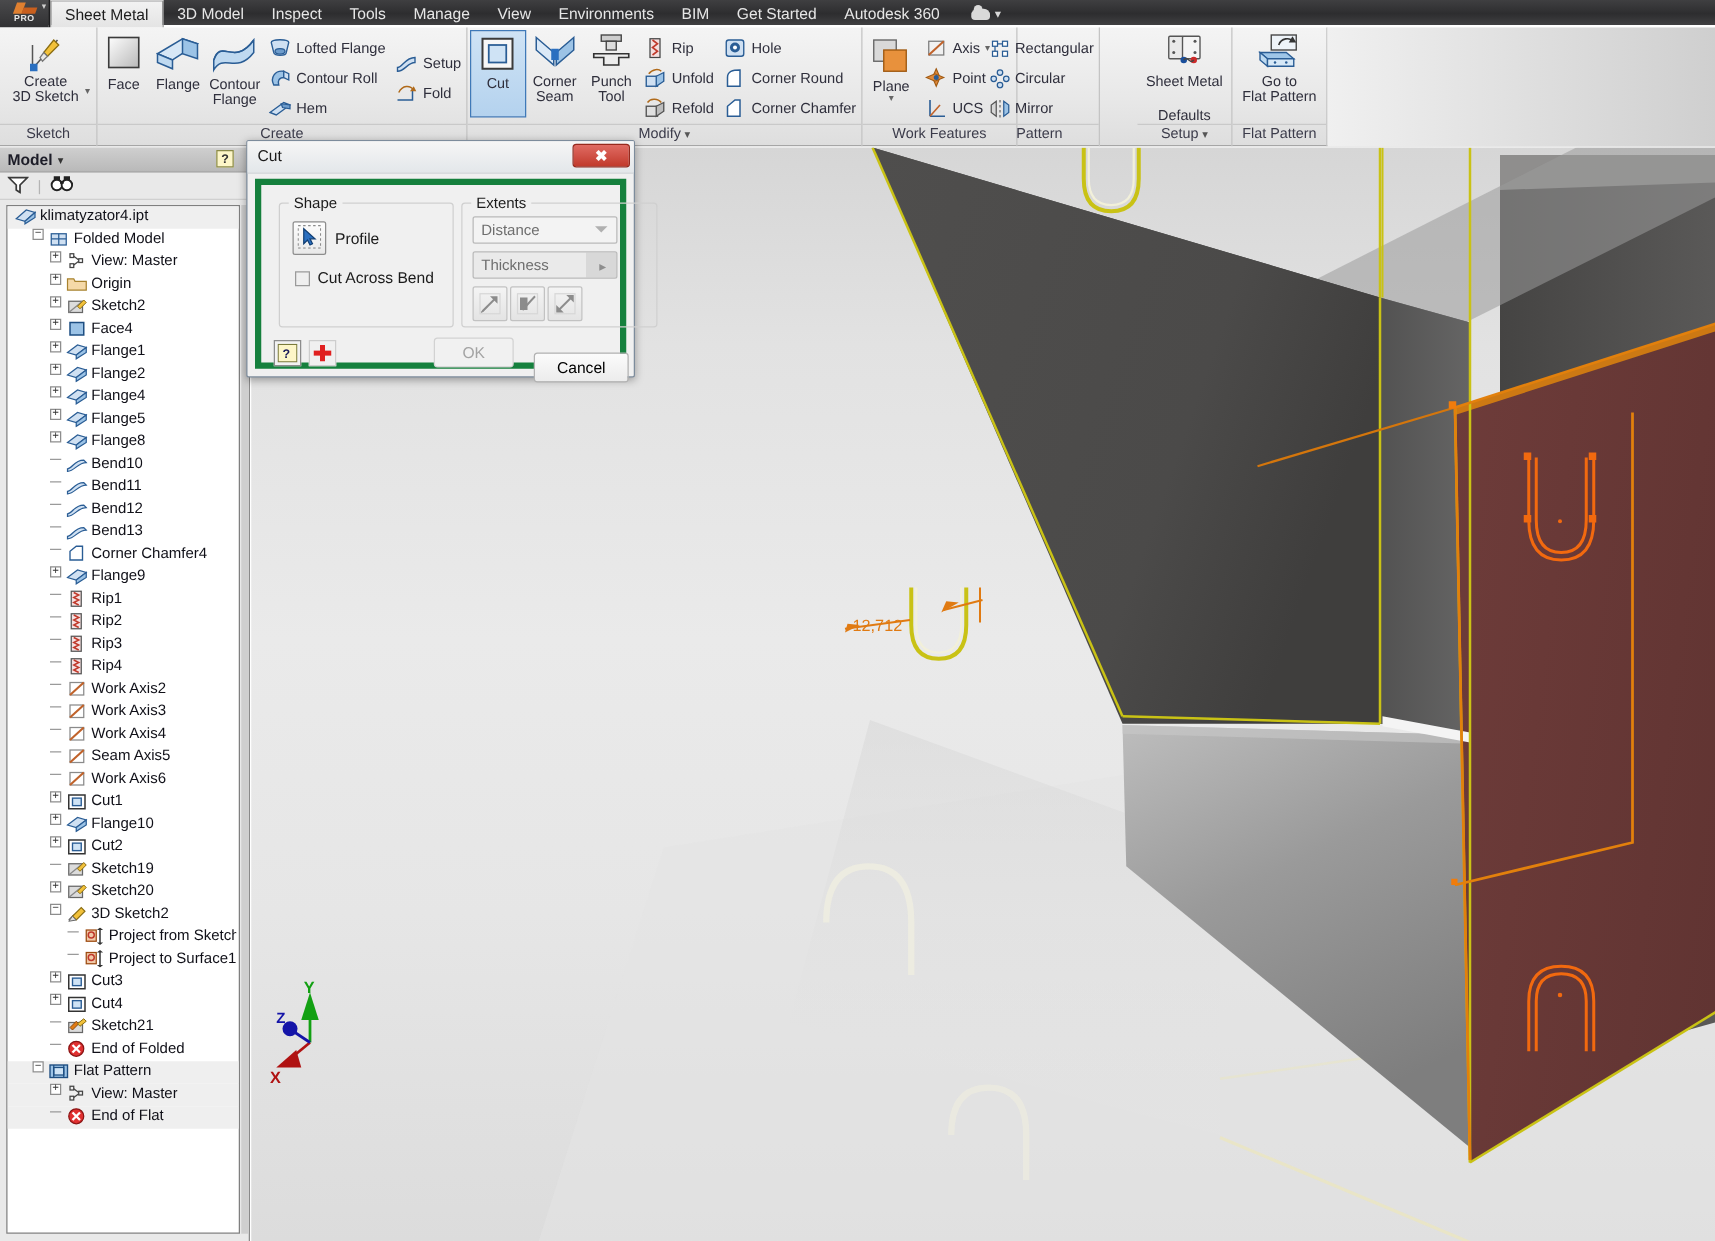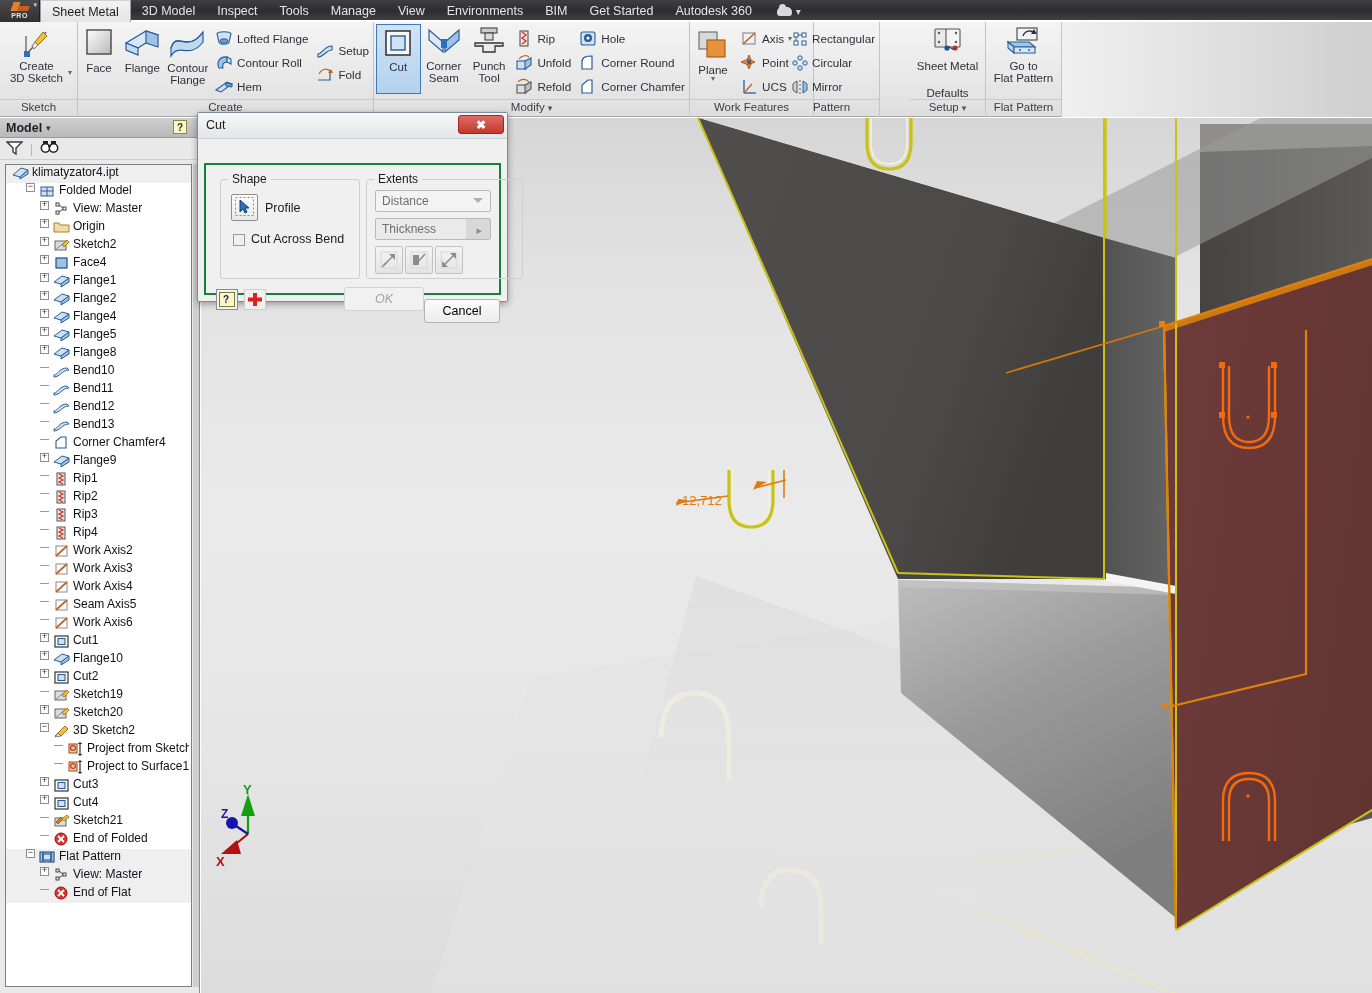--- a/index.html
+++ b/index.html
@@ -161,21 +161,21 @@
   }
   .dlg-title .t { position:absolute; left: 8px; top: 5px; font-size: 12.5px; color:#1b1b1b; }
   .dlg-close {
     position: absolute; right: 3px; top: 2px; width: 46px; height: 19px;
     background: linear-gradient(to bottom,#e06b63,#c13a2c);
     border: 1px solid #96291d; border-radius: 3px;
     color: #fff; font-weight: bold; font-size: 12px;
     display:flex; align-items:center; justify-content:center; cursor:pointer;
   }
   .dlg-body { position:absolute; left:6px; right:6px; top:30px; bottom:6px;
-    background:#f0f0f0; border:2px solid #15803d;margin-top:20px; }
+    background:#f0f0f0; border:5px solid #15803d; }
   .grp { position:absolute; border:1px solid #cfcfcf; border-radius:3px; }
   .grp > .cap {
     position:absolute; top:-8px; left:7px; background:#f0f0f0; padding:0 4px;
     font-size:12px; color:#1b1b1b;
   }
   .profbtn {
     position:absolute; left:10px; top:14px; width:27px; height:27px;
     background: linear-gradient(to bottom,#fdfdfd,#e9e9e9);
     border:1px solid #8d8d8d; border-radius:2px;
     display:flex; align-items:center; justify-content:center;
@@ -1305,18 +1305,18 @@
           <text x="4" y="11" font-family="Liberation Sans, sans-serif" font-size="10" font-weight="bold" fill="#1b1b5a">?</text>
         </svg>
       </span>
       <span class="iconbtn" style="left:38px; top:124px; border-color:#cdcdcd; background:#f0f0f0;">
         <svg width="16" height="15" viewBox="0 0 16 15">
           <rect x="6" y="1" width="4" height="13" fill="#e02020"></rect>
           <rect x="1" y="5.5" width="14" height="4" fill="#e02020"></rect>
         </svg>
       </span>
 
-      <span class="dlgbtn dis" style="left:138px; top:122px; width:80px;font-style:italic;">OK</span>
+      <span class="dlgbtn dis" style="left:138px; top:122px; width:64px;">OK</span>
       <span class="dlgbtn" style="left:218px; top:134px; width:76px;">Cancel</span>
     </div>
   </div>
 
 </div>
 
 </body></html>

